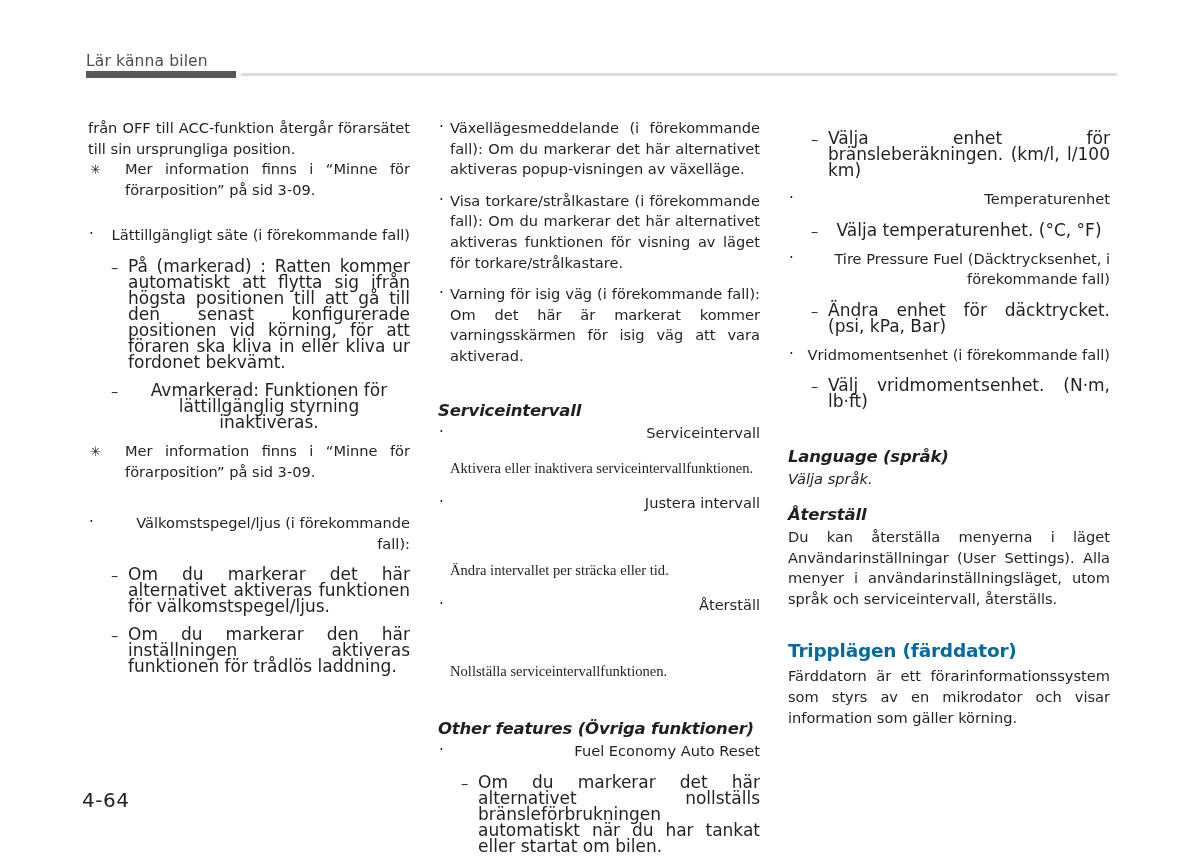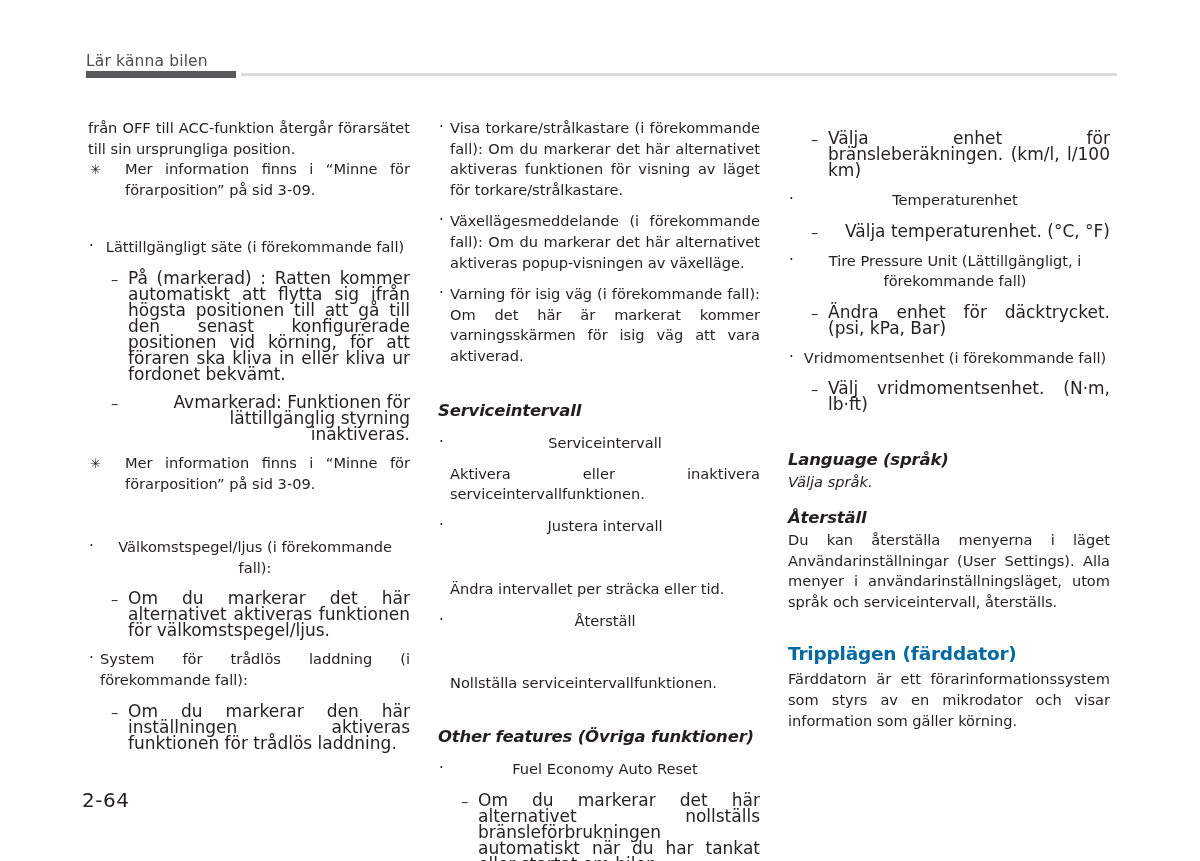--- a/index.html
+++ b/index.html
@@ -87,40 +87,40 @@
     margin: 0 0 11px 0;
   }
   .lvl1:before {
     content: "\00B7";
     position: absolute;
     left: 1px;
     top: -1px;
     font-size: 15px;
     line-height: 20.6px;
   }
-  .lvl1.nojust { text-align: center; margin-top: 12px; }
+  .lvl1.nojust { text-align: right; }
 
   
   .lvl2 {
     position: relative;
     padding-left: 40px;
     font-size: 17px;
     line-height: 16px;
     text-align: justify;
     margin: 12px 0 11px 0;
   }
   .lvl2:before {
     content: "\2013";
     position: absolute;
     left: 23px;
     top: 0;
     font-size: 14.6px;
     line-height: 20.6px;
   }
-  .lvl2.nojust { text-align: right; }
+  .lvl2.nojust { text-align: center; }
 
   
   .note {
     position: relative;
     padding-left: 37px;
     font-size: 14.6px;
     line-height: 20.6px;
     text-align: justify;
     margin: 0 0 11px 0;
   }
@@ -130,23 +130,24 @@
     left: 2px;
     top: 1px;
     font-size: 13px;
     line-height: 20.6px;
   }
 
   
   .sub-para {
     padding-left: 12px;
     font-size: 14.6px;
-    line-height: 20px;
+    line-height: 28px;
     text-align: justify;
     margin: 0 0 11px 0;
+    font-family: Liberation Serif, serif;
   }
   .sub-para.nojust { text-align: left; margin-top: 42px; }
 
   
   h2.head-it {
     font-size: 16.5px;
     line-height: 21px;
     font-weight: bold;
     font-style: italic;
     margin: 0 0 2px 0;
@@ -206,31 +207,30 @@
     <div class="lvl2 nojust">Avmarkerad: Funktionen för lättillgänglig styrning inaktiveras.</div>
 
     <div class="note">Mer information finns i “Minne för förarposition” på sid 3-09.</div>
 
     <div class="spacer-20"></div>
 
     <div class="lvl1 nojust">Välkomstspegel/ljus (i förekommande fall):</div>
 
     <div class="lvl2">Om du markerar det här alternativet aktiveras funktionen för välkomstspegel/ljus.</div>
 
-    <div class="lvl1">System för trådlös laddning (i förekommande fall):</div>
 
     <div class="lvl2">Om du markerar den här inställningen aktiveras funktionen för trådlös laddning.</div>
 
   </div>
 
   <div class="col" id="col-2">
 
+    <div class="lvl1">Växellägesmeddelande (i förekommande fall): Om du markerar det här alternativet aktiveras popup-visningen av växelläge.</div>
+
     <div class="lvl1">Visa torkare/strålkastare (i förekommande fall): Om du markerar det här alternativet aktiveras funktionen för visning av läget för torkare/strålkastare.</div>
-
-    <div class="lvl1">Växellägesmeddelande (i förekommande fall): Om du markerar det här alternativet aktiveras popup-visningen av växelläge.</div>
 
     <div class="lvl1">Varning för isig väg (i förekommande fall): Om det här är markerat kommer varningsskärmen för isig väg att vara aktiverad.</div>
 
     <div class="spacer-22"></div>
 
     <h2 class="head-it">Serviceintervall</h2>
 
     <div class="lvl1 nojust">Serviceintervall</div>
     <div class="sub-para">Aktivera eller inaktivera serviceintervallfunktionen.</div>
 
@@ -252,21 +252,21 @@
 
   </div>
 
   <div class="col" id="col-3">
 
     <div class="lvl2">Välja enhet för bränsleberäkningen. (km/l, l/100 km)</div>
 
     <div class="lvl1 nojust">Temperaturenhet</div>
     <div class="lvl2 nojust">Välja temperaturenhet. (°C, °F)</div>
 
-    <div class="lvl1 nojust">Tire Pressure Unit (Lättillgängligt, i förekommande fall)</div>
+    <div class="lvl1 nojust">Tire Pressure Fuel (Däcktrycksenhet, i förekommande fall)</div>
     <div class="lvl2">Ändra enhet för däcktrycket. (psi, kPa, Bar)</div>
 
     <div class="lvl1 nojust">Vridmomentsenhet (i förekommande fall)</div>
     <div class="lvl2">Välj vridmomentsenhet. (N·m, lb·ft)</div>
 
     <div class="spacer-26"></div>
 
     <h2 class="head-it">Language (språk)</h2>
     <p class="para last-full">Välja språk.</p>
 
@@ -277,13 +277,13 @@
 
     <div class="spacer-30"></div>
 
     <h2 class="head-bold">Tripplägen (färddator)</h2>
     <p class="para">Färddatorn är ett förarinformationssystem som styrs av en mikrodator och visar information som gäller körning.</p>
 
   </div>
 
 </div>
 
-<div class="folio">2-64</div>
+<div class="folio">4-64</div>
 
 </body></html>

